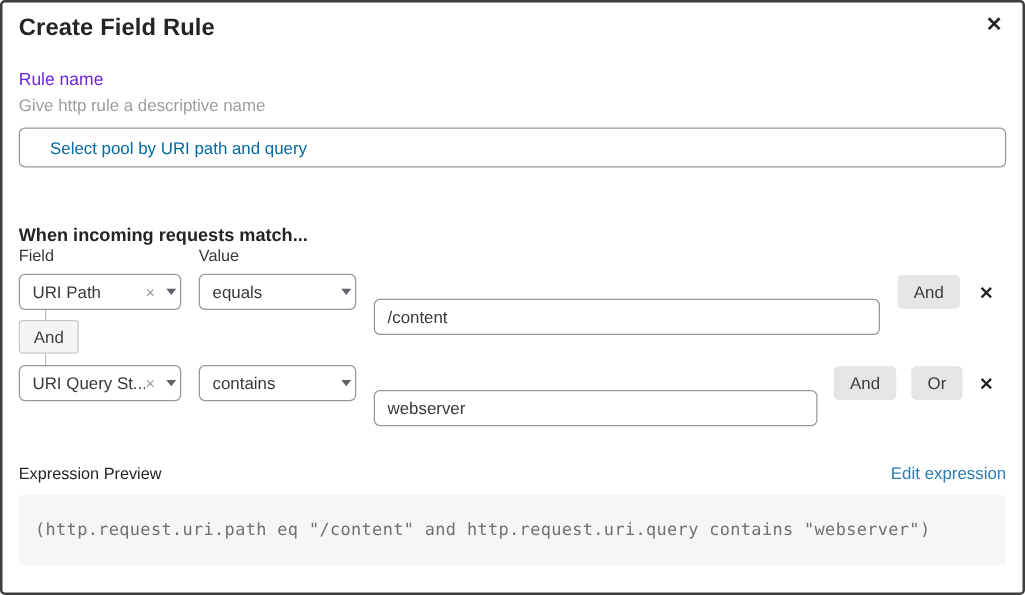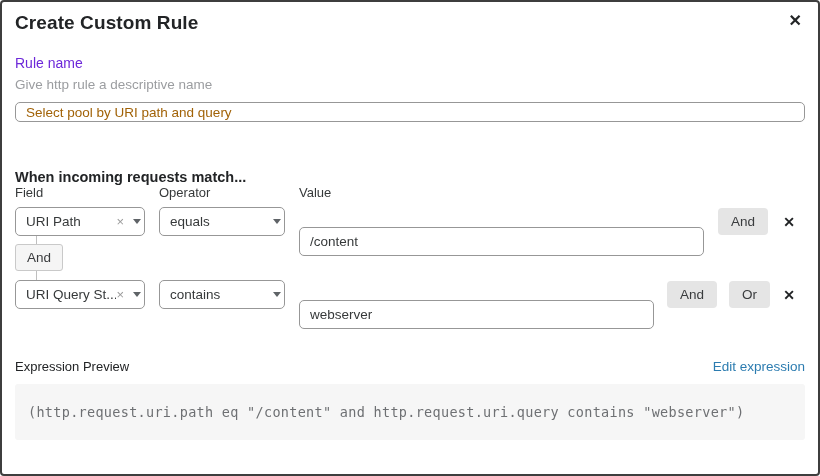--- a/index.html
+++ b/index.html
@@ -47,27 +47,27 @@
   }
   .helper-text {
     margin-top: 6px;
     font-size: 13.5px;
     color: #9b9da0;
   }
   .name-input {
     display: block;
     margin-top: 10px;
     width: 100%;
-    height: 20px;
+    height: 32px;
     border: 1px solid #979797;
     border-radius: 5px;
-    padding: 0 10px;
-    font-family: "Liberation Sans", sans-serif;
-    font-size: 13.5px;
-    color: #a16207;
+    padding: 0 24px;
+    font-family: "Liberation Sans", sans-serif;
+    font-size: 13.5px;
+    color: #0369a1;
     outline: none;
   }
   
   .section-heading {
     margin-top: 47px;
     font-size: 14.5px;
     font-weight: 700;
     color: #222426;
   }
   .col-labels {
@@ -197,32 +197,31 @@
     color: #6e7073;
     white-space: nowrap;
     overflow: hidden;
   }
 </style>
 </head>
 <body>
 
 <div class="modal">
 
-  <h1 class="modal-title">Create Custom Rule</h1>
+  <h1 class="modal-title">Create Field Rule</h1>
   <button class="close-btn">✕</button>
 
   <div class="field-label">Rule name</div>
   <div class="helper-text">Give http rule a descriptive name</div>
   <input class="name-input" type="text" value="Select pool by URI path and query" style="">
 
   <div class="section-heading">When incoming requests match...</div>
 
   <div class="col-labels">
     <div class="col-field">Field</div>
-    <div class="col-operator">Operator</div>
     <div class="col-value">Value</div>
   </div>
 
   <div class="builder-row">
     <div class="select-box select-field">
       <span class="select-label">URI Path</span>
       <span class="clear-x">×</span>
       <span class="caret"></span>
     </div>
     <div class="select-box select-operator">

